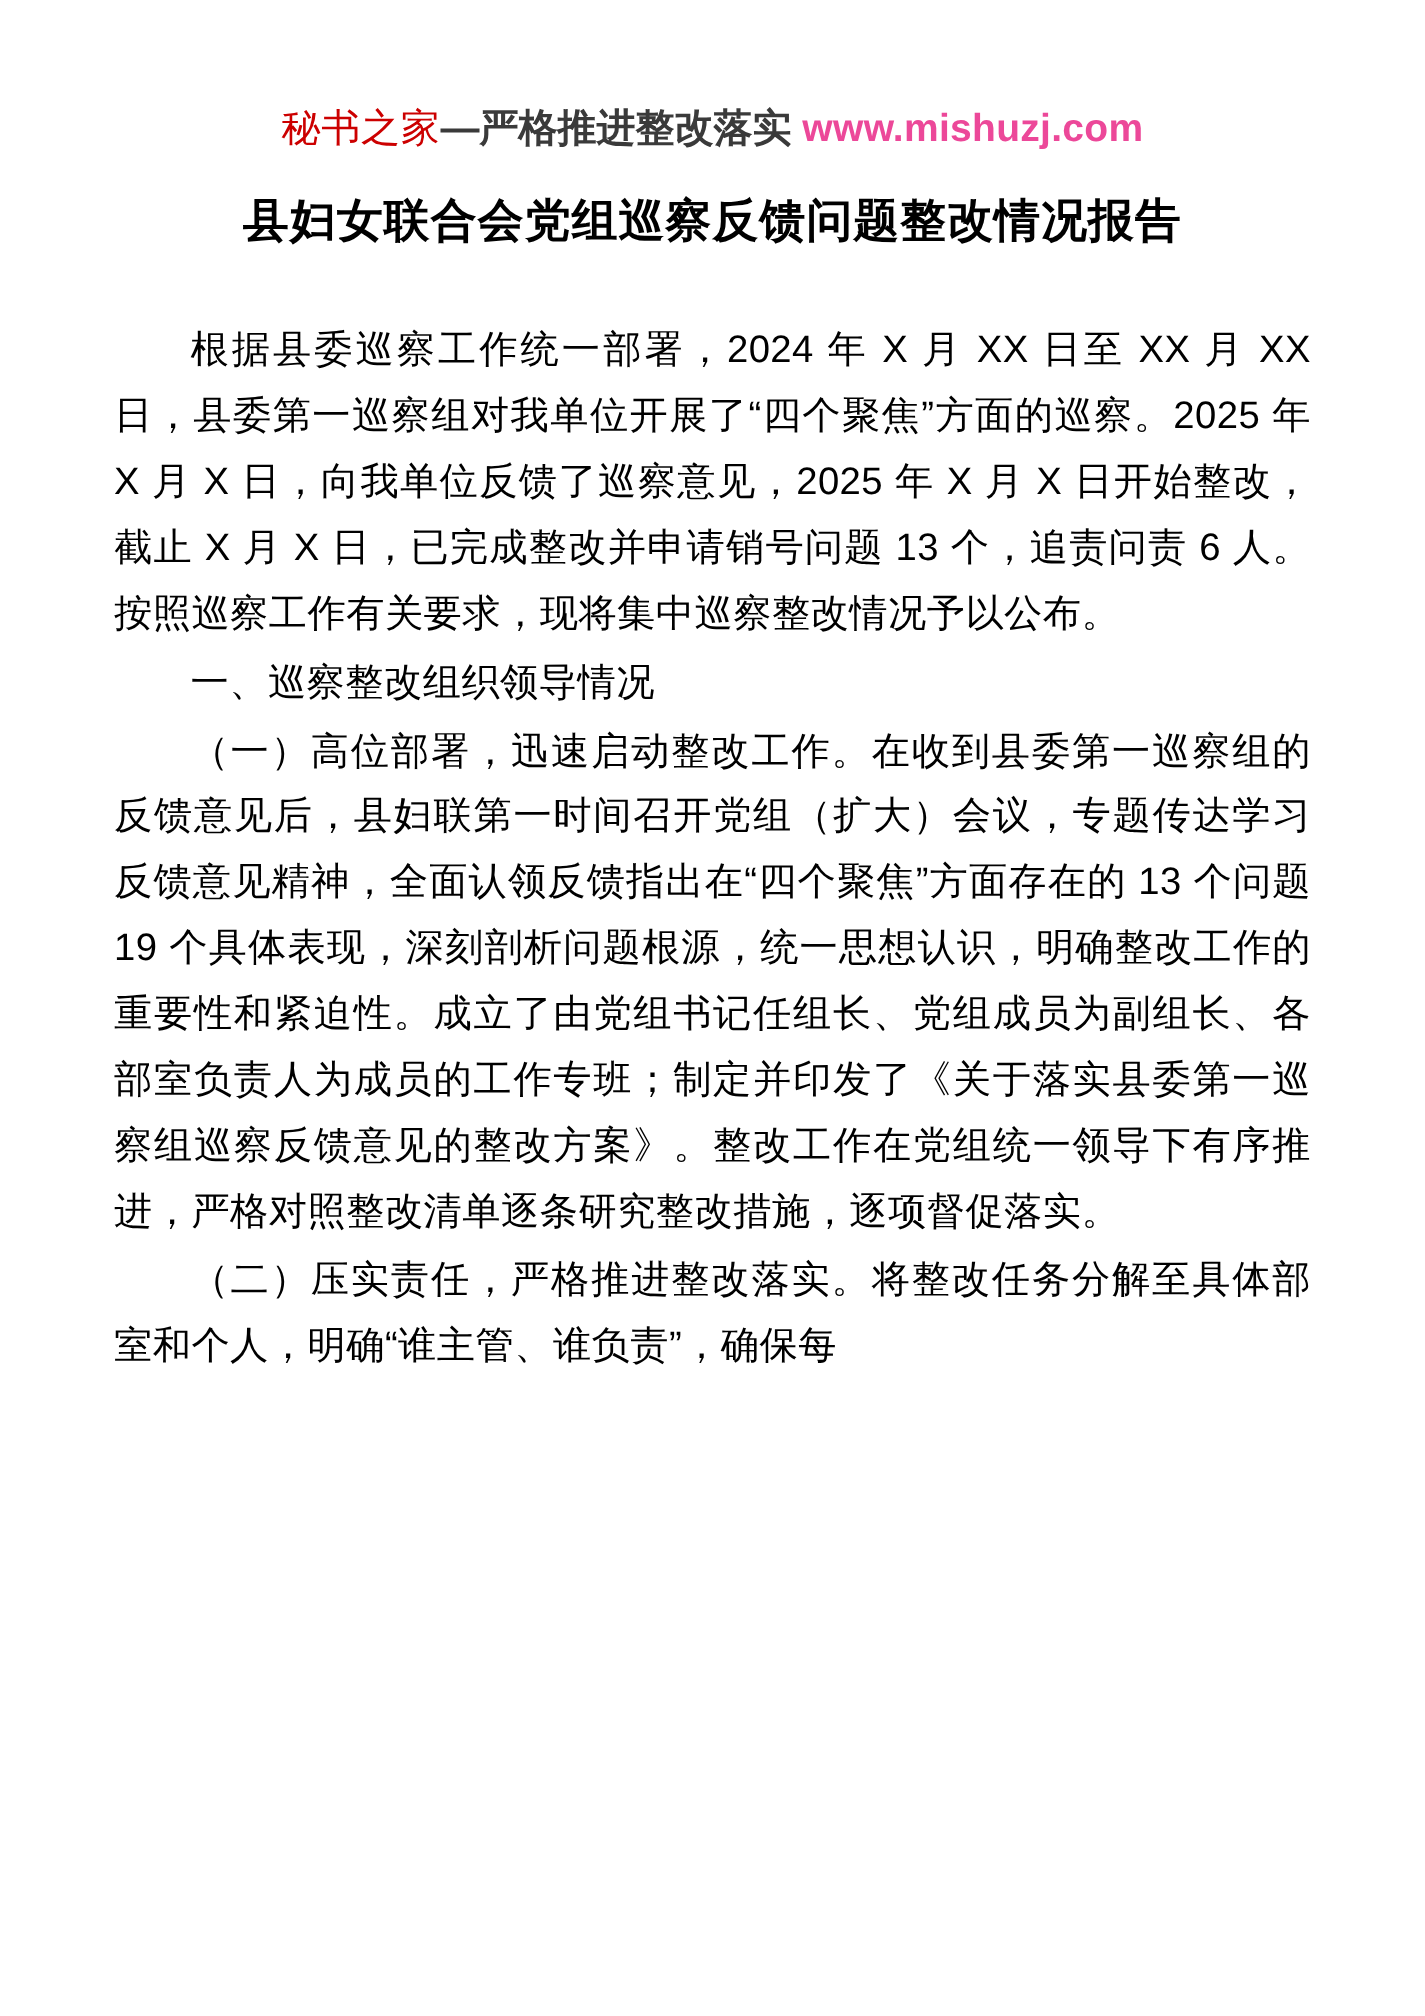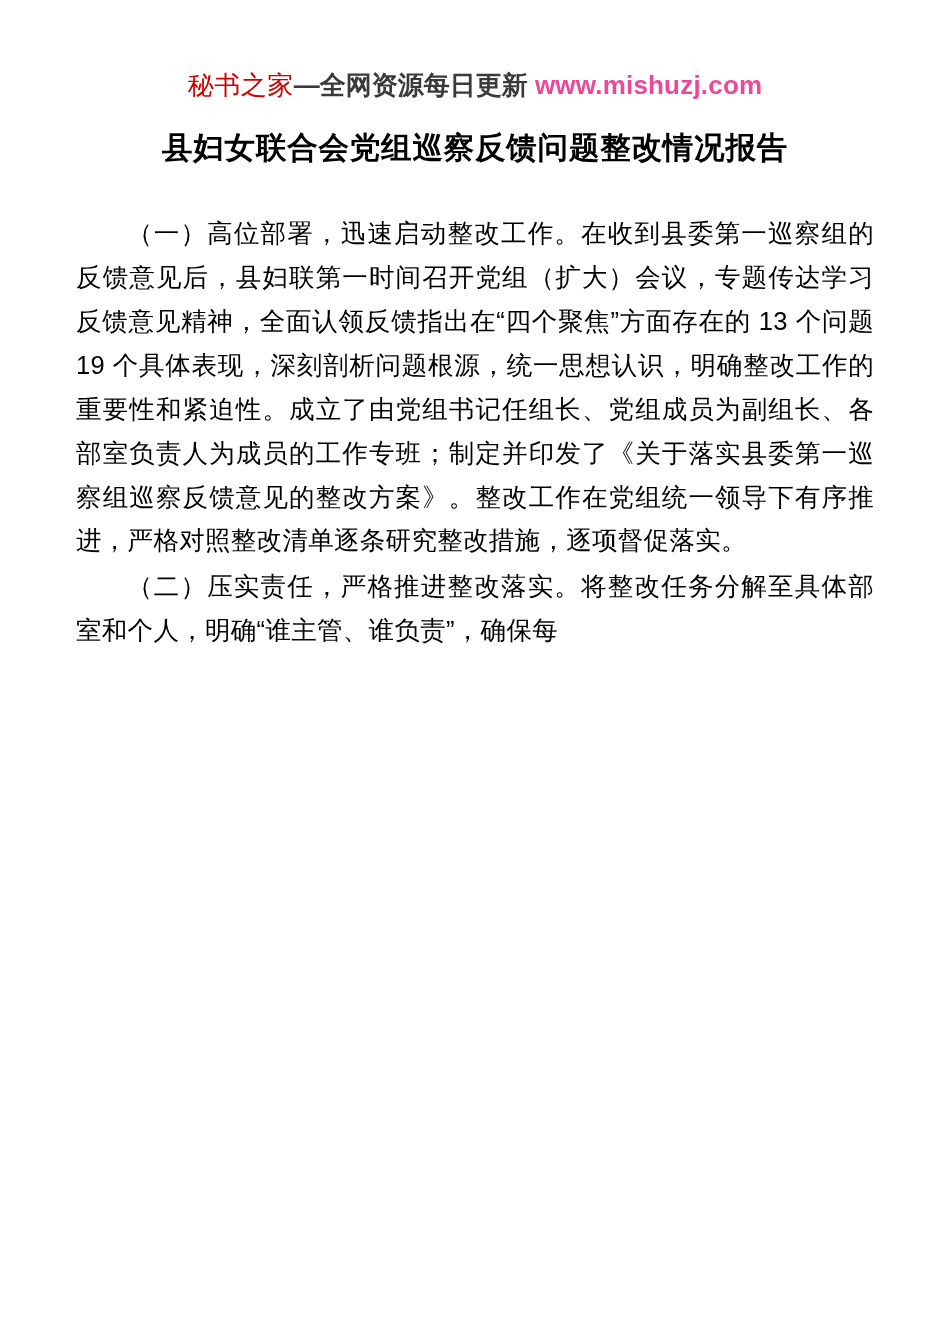--- a/index.html
+++ b/index.html
@@ -63,23 +63,25 @@
     letter-spacing: 0.3px;
     text-indent: 2em;
   }
 </style>
 </head>
 <body>
 
 <div class="page">
 
   <div class="watermark">
-    <span class="wm-brand">秘书之家</span><span class="wm-mid">—全网资源每日更新 </span><span class="wm-url">www.mishuzj.com</span>
+    <span class="wm-brand">秘书之家</span><span class="wm-mid">—严格推进整改落实 </span><span class="wm-url">www.mishuzj.com</span>
   </div>
 
   <h1 class="doc-title">县妇女联合会党组巡察反馈问题整改情况报告</h1>
 
   <div class="body-wrap">
+    <p class="para">根据县委巡察工作统一部署，2024 年 X 月 XX 日至 XX 月 XX 日，县委第一巡察组对我单位开展了“四个聚焦”方面的巡察。2025 年 X 月 X 日，向我单位反馈了巡察意见，2025 年 X 月 X 日开始整改，截止 X 月 X 日，已完成整改并申请销号问题 13 个，追责问责 6 人。按照巡察工作有关要求，现将集中巡察整改情况予以公布。</p>
+    <p class="para">一、巡察整改组织领导情况</p>
     <p class="para">（一）高位部署，迅速启动整改工作。在收到县委第一巡察组的反馈意见后，县妇联第一时间召开党组（扩大）会议，专题传达学习反馈意见精神，全面认领反馈指出在“四个聚焦”方面存在的 13 个问题 19 个具体表现，深刻剖析问题根源，统一思想认识，明确整改工作的重要性和紧迫性。成立了由党组书记任组长、党组成员为副组长、各部室负责人为成员的工作专班；制定并印发了《关于落实县委第一巡察组巡察反馈意见的整改方案》。整改工作在党组统一领导下有序推进，严格对照整改清单逐条研究整改措施，逐项督促落实。</p>
     <p class="para">（二）压实责任，严格推进整改落实。将整改任务分解至具体部室和个人，明确“谁主管、谁负责”，确保每</p>
   </div>
 
 </div>
 
 </body></html>

